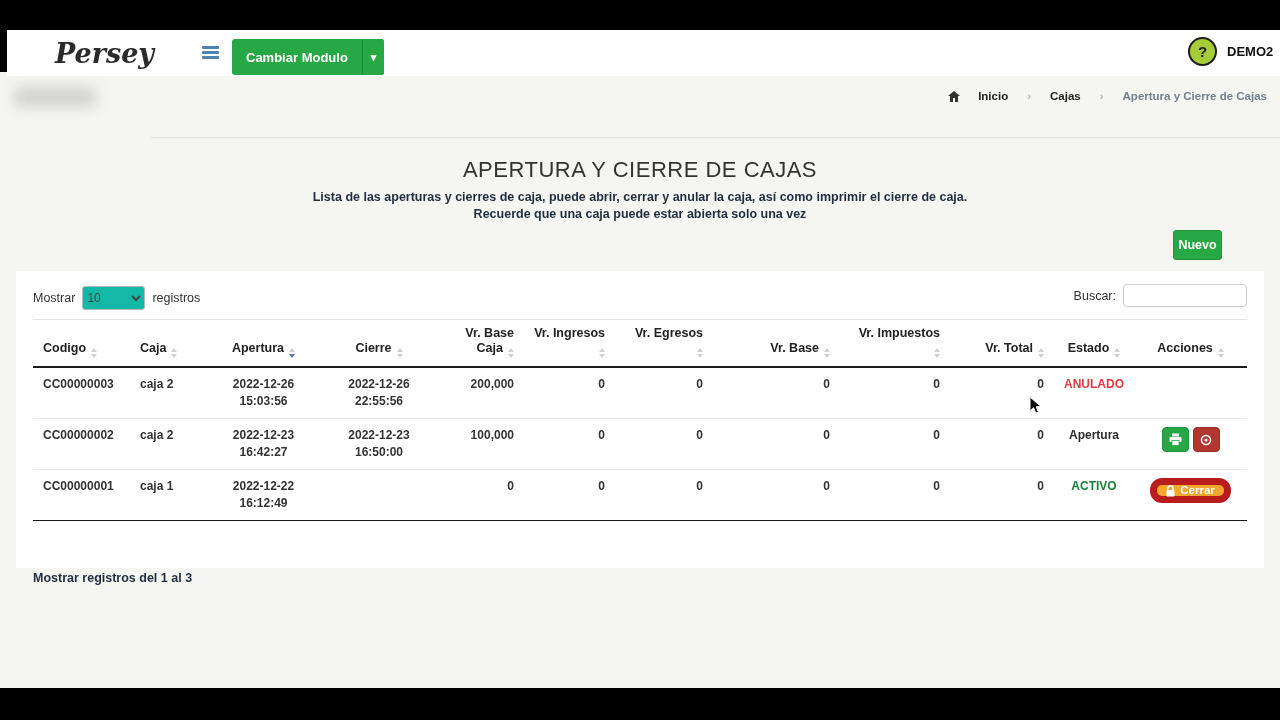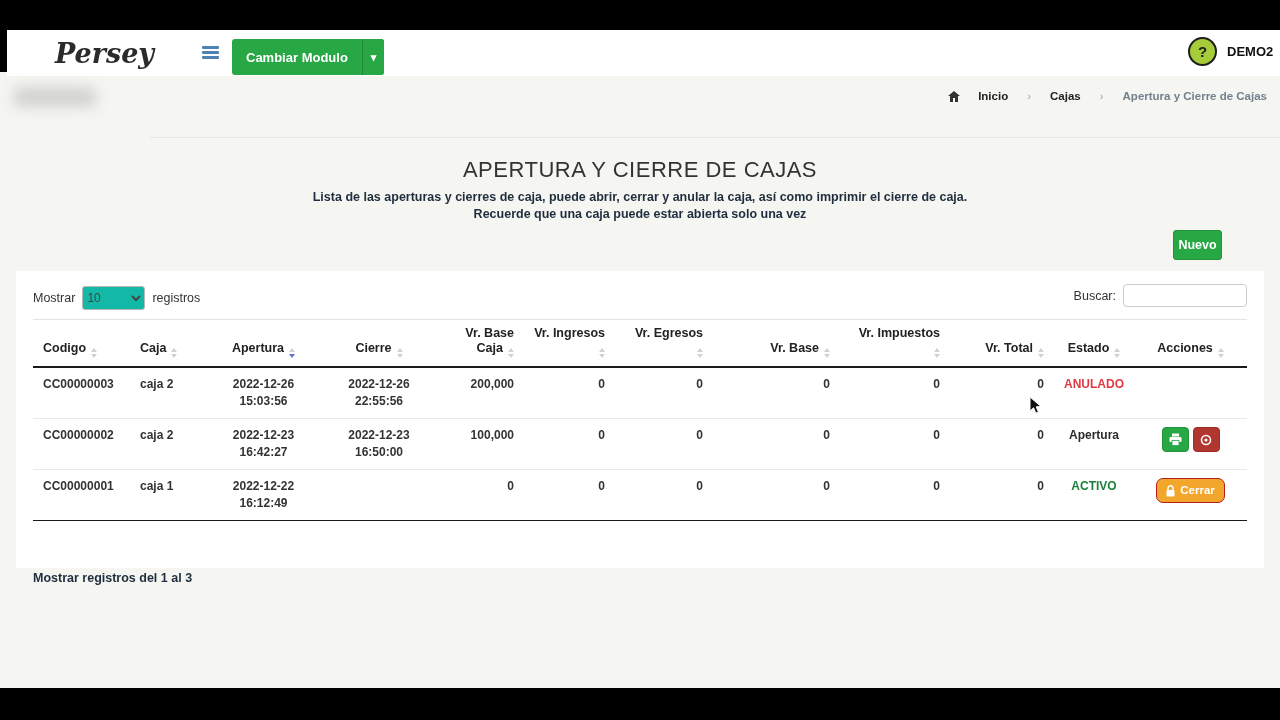--- a/index.html
+++ b/index.html
@@ -57,21 +57,21 @@
   .sort .dn { width:0; height:0; border-left:3.5px solid transparent; border-right:3.5px solid transparent; border-top:4px solid #d2d2cc; }
   .sort .dn.active { border-top-color:#6472cd; }
 
   .st-anulado { color:#e03b44; }
   .st-cerrado { color:#2b2b2b; }
   .st-activo  { color:#1b813a; }
 
   .actions { display:inline-flex; gap:4px; align-items:center; }
   .btn-print { width:27px; height:25px; background:#28a745; border:1px solid #23923d; border-radius:4px; display:inline-flex; align-items:center; justify-content:center; cursor:pointer; }
   .btn-ban { width:27px; height:25px; background:#b0362f; border:1px solid #9c2c26; border-radius:4px; display:inline-flex; align-items:center; justify-content:center; cursor:pointer; }
-  .btn-cerrar { height:25px; background:#f2a62c; border:1px solid #b91c1c; border-radius:7px; color:#fff; font-size:11.5px; font-weight:bold; display:inline-flex; align-items:center; gap:5px; padding:0 9px; cursor:pointer; font-family:"Liberation Sans",sans-serif; }
+  .btn-cerrar { height:25px; background:#f2a62c; border:7px solid #b91c1c; border-radius:12px; color:#fff; font-size:11.5px; font-weight:bold; display:inline-flex; align-items:center; gap:5px; padding:0 9px; cursor:pointer; font-family:"Liberation Sans",sans-serif; }
 
   .footer-info { position:absolute; top:256px; left:17px; font-size:12.5px; font-weight:bold; color:#1f2d3d;margin-top:44px; }
   .pagination { position:absolute; top:251px; right:17px; display:flex; gap:2px; }
   .pg { height:29px; line-height:27px; padding:0 14px; border:1px solid #d8d8d3; border-radius:3px; background:#fdfdfc; color:#5a5a5a; font-size:12.5px; font-weight:bold; cursor:pointer; }
   .pg.current { padding:0; width:27px; text-align:center; background:#28a745; border-color:#1f8c38; color:#fff; }
 
   .cursor { position:absolute; top:396px; left:1029px; pointer-events:none; }
 </style>
 </head>
 <body>

